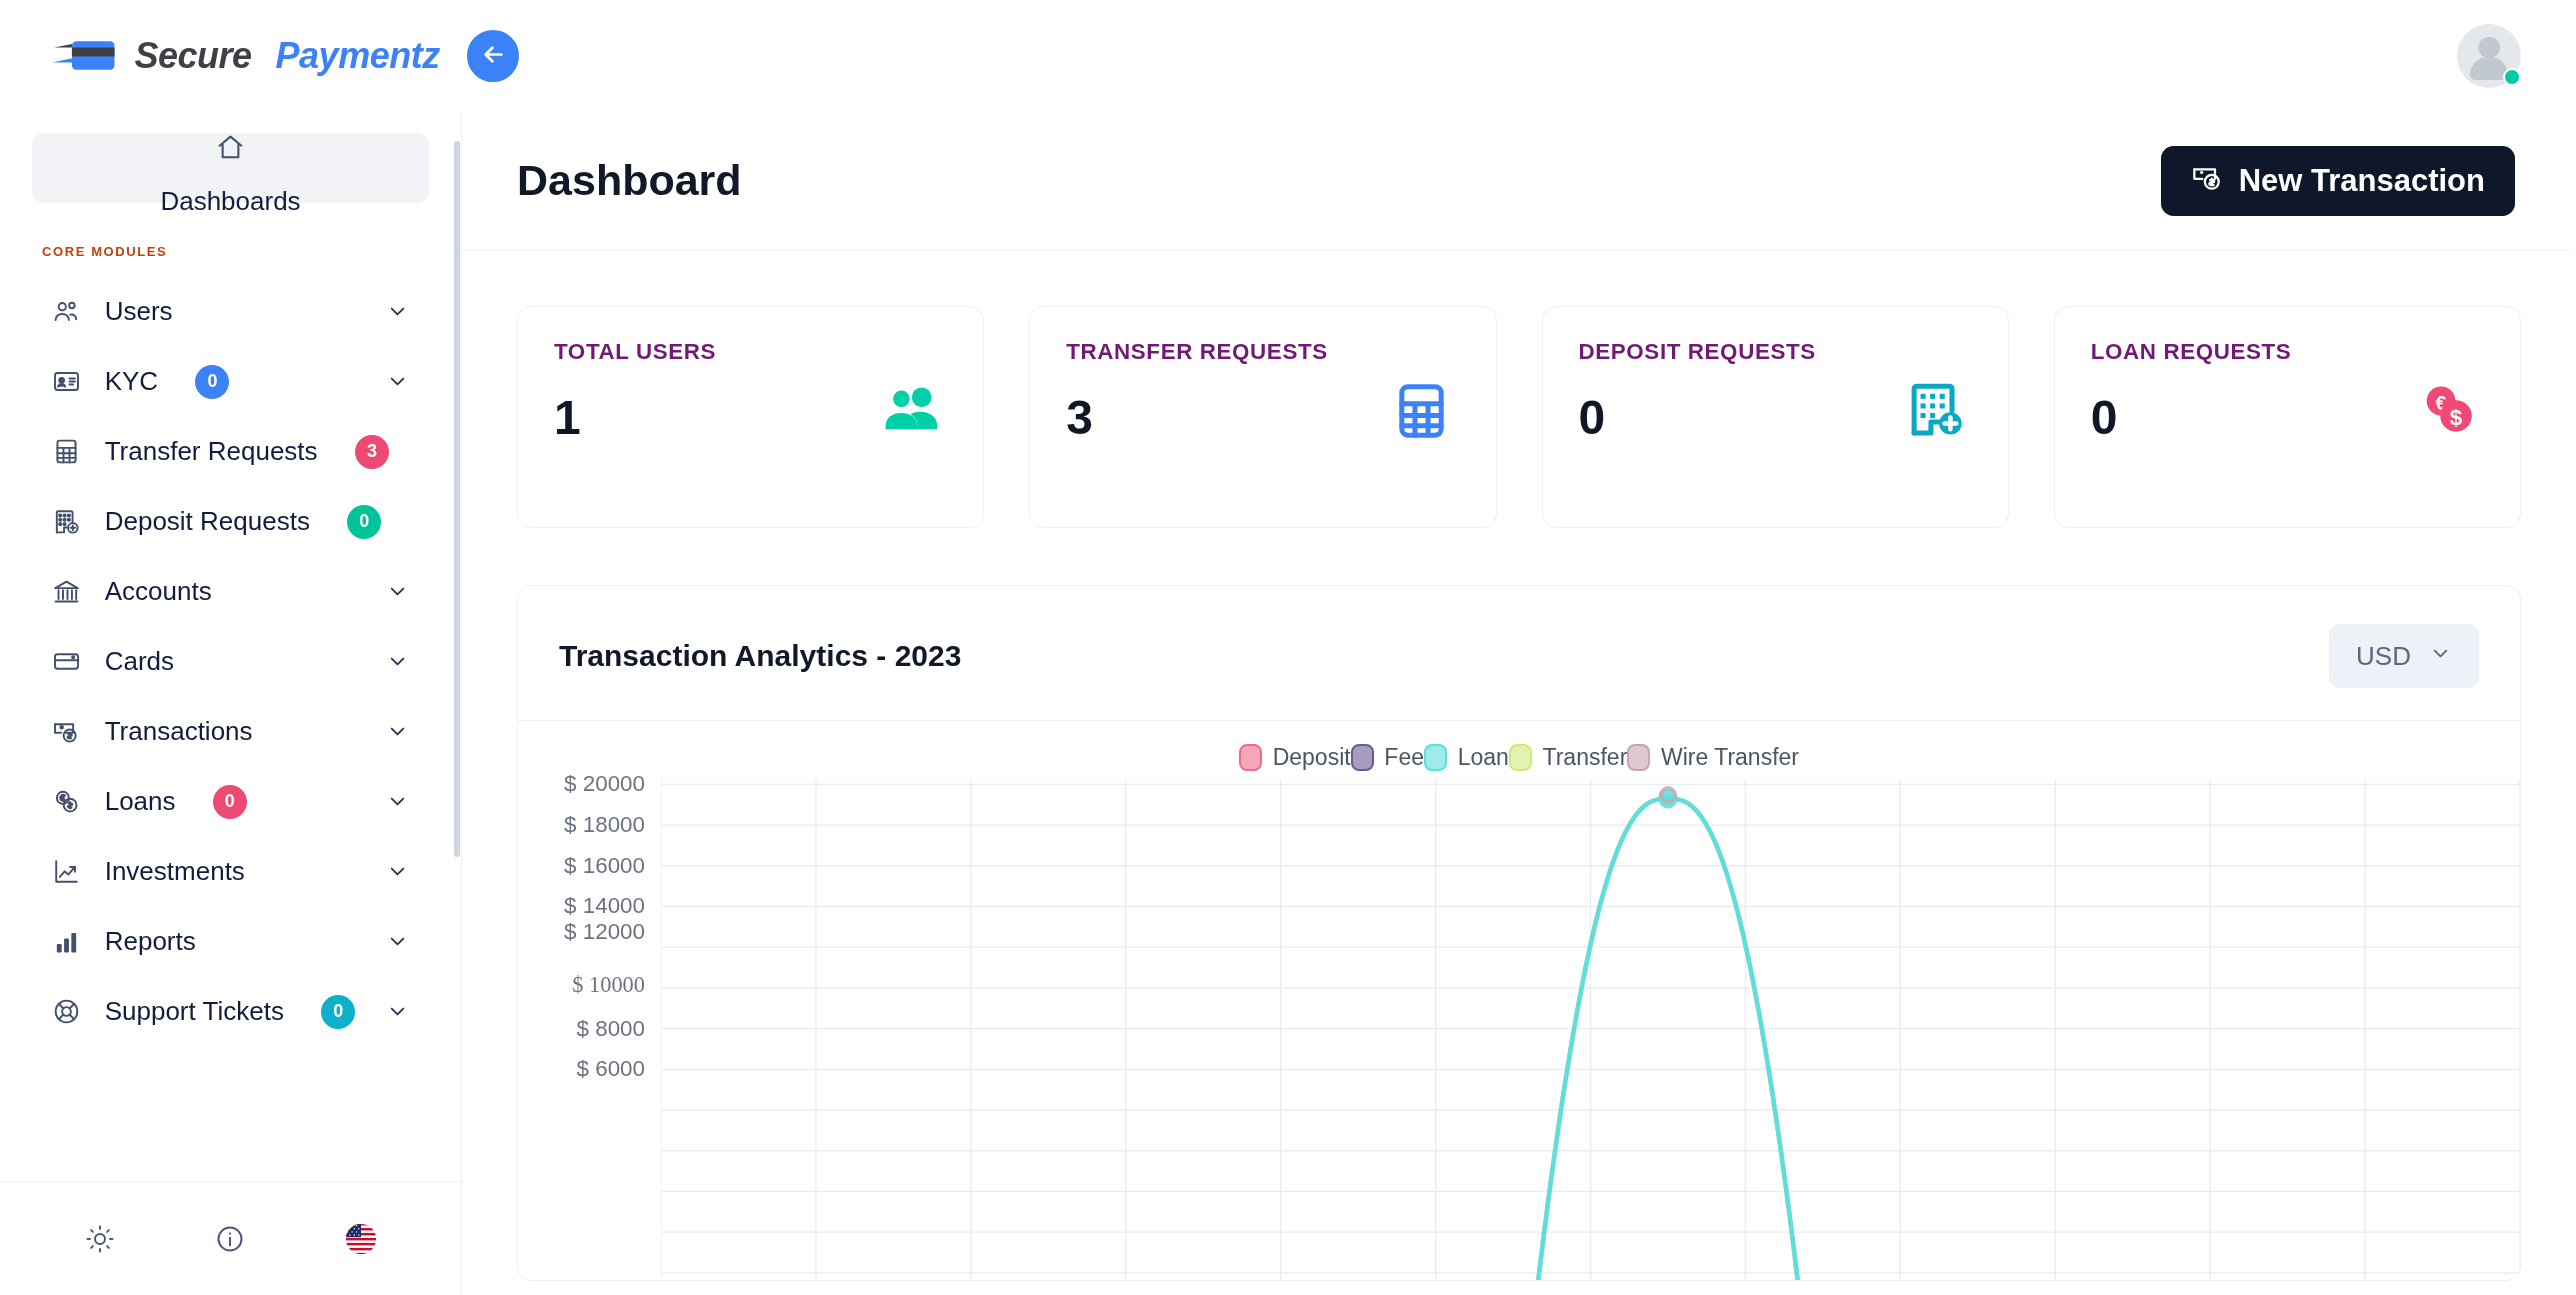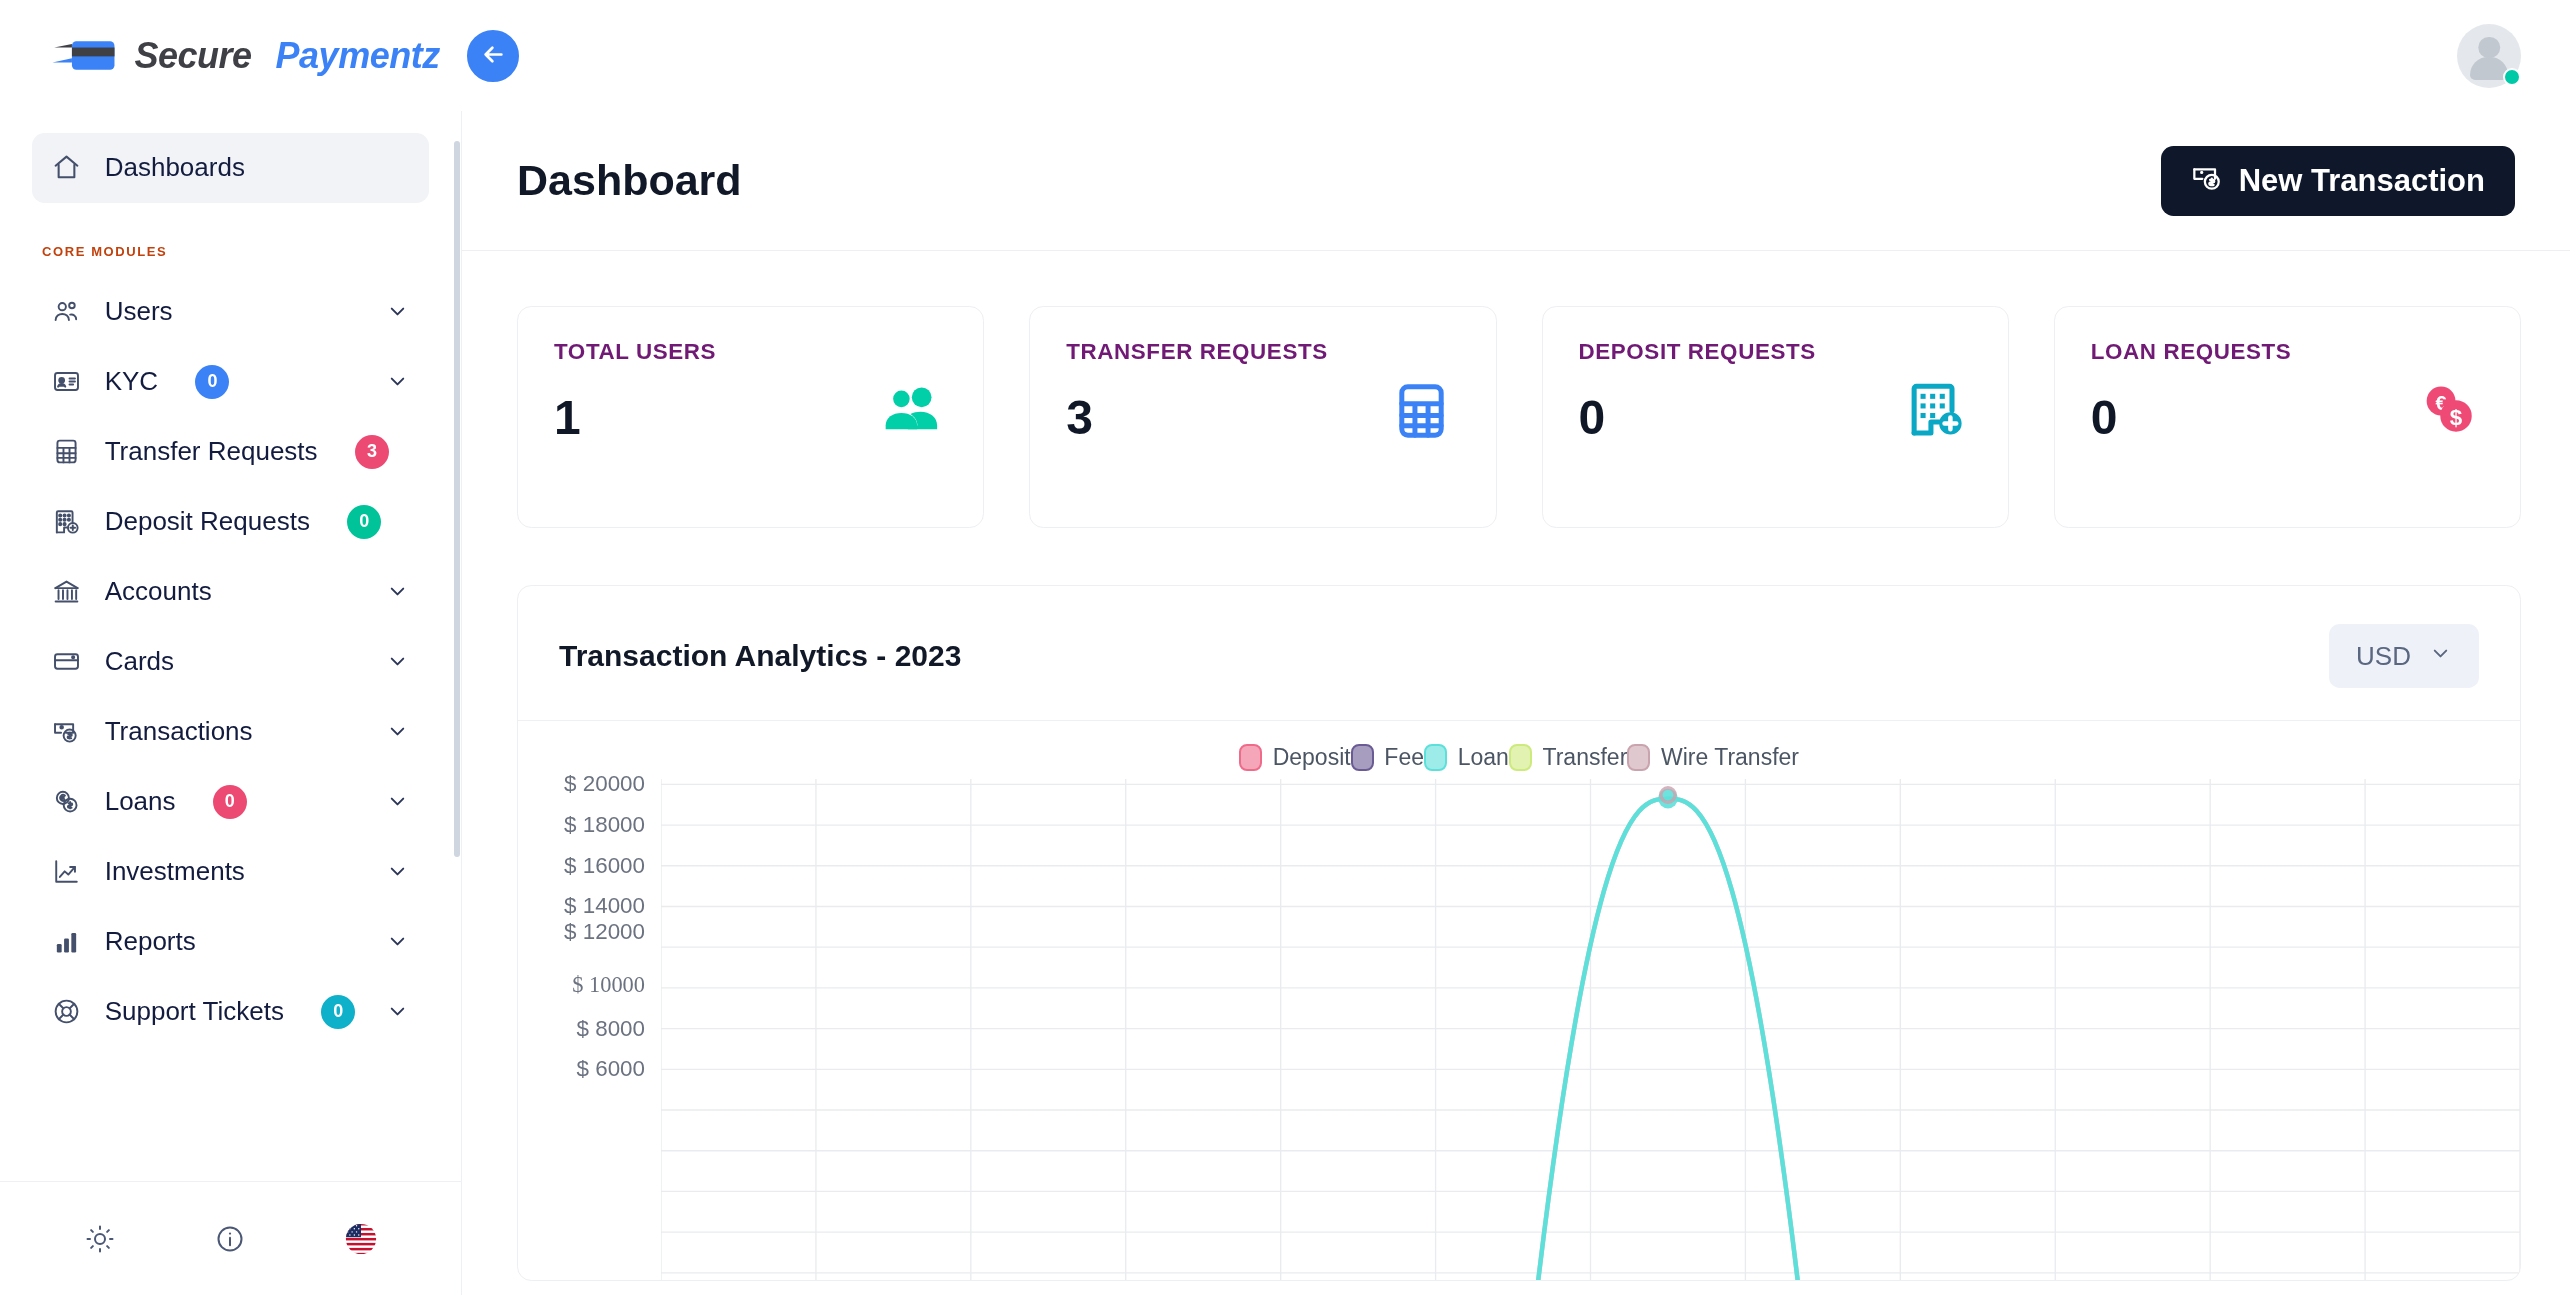--- a/index.html
+++ b/index.html
@@ -52,21 +52,21 @@
   }
   .side-scroll { flex: 1; overflow: hidden; padding-top: 21.5px; position: relative; }
   .scrollbar-track { position: absolute; right: 0; top: 0; width: 7.2px; height: 100%; }
   .scrollbar-thumb { position: absolute; right: 0.9px; top: 30px; width: 6.3px; height: 716px; border-radius: 3.6px; background: #cfd6e0; }
 
   .nav-item {
     display: flex; align-items: center; height: 70px;
     margin: 0 32px 0 32px; padding: 0 19.7px; border-radius: 12.5px;
     color: #17204a; cursor: pointer; gap: 23px;
   }
-  .nav-item.active { background: #f1f3f7; }
+  .nav-item.active { background: #f1f3f7; flex-direction: column; }
   .nav-ico { width: 30px; height: 30px; flex: none; display: flex; align-items: center; justify-content: center; color: #44506b; }
   .nav-label { font-size: 26px; color: #131c3f; white-space: nowrap; }
   .nav-badge {
     min-width: 34px; height: 34px; padding: 0 9px; border-radius: 17px;
     display: flex; align-items: center; justify-content: center;
     font-size: 18px; font-weight: 700; color: #fff; margin-left: 14.3px; flex: none;
   }
   .nav-chev { margin-left: auto; color: #2a3557; display: flex; align-items: center; }
   .section-title {
     font-size: 13px; font-weight: 700; letter-spacing: 1.6px;

